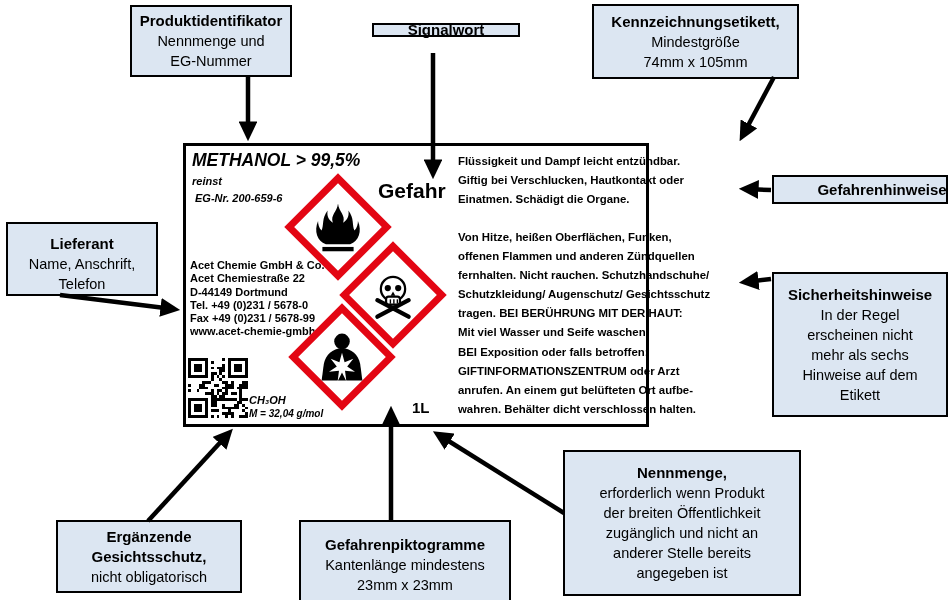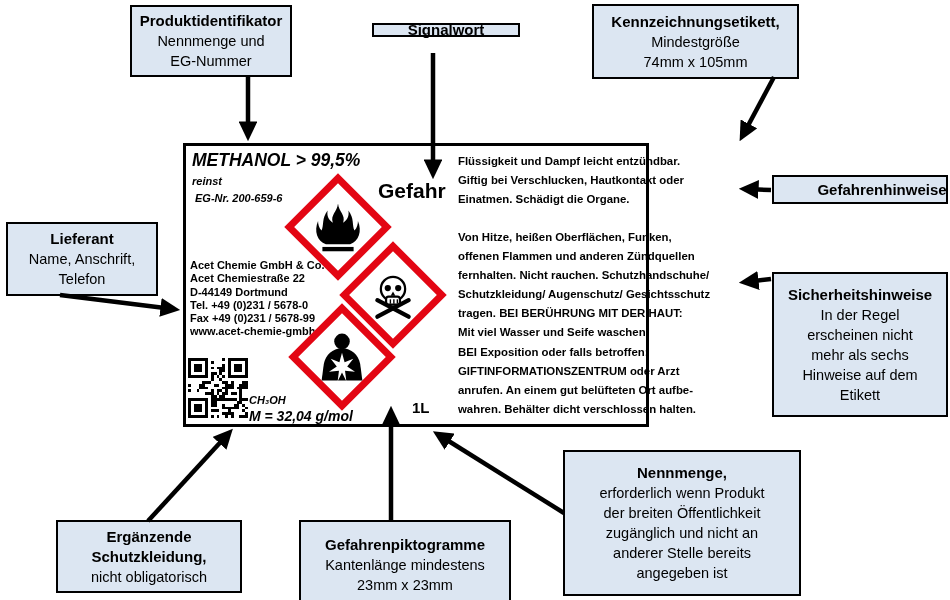--- a/index.html
+++ b/index.html
@@ -11,37 +11,37 @@
            display:flex;flex-direction:column;align-items:center;justify-content:center;
            text-align:center;}
   .c-title{font-weight:bold;font-size:15px;line-height:20px;white-space:pre-line;}
   .c-body{font-size:14.5px;line-height:20px;white-space:pre-line;}
 
   #c-produkt{left:130px;top:5px;width:162px;height:72px;}
   #c-signal{left:372px;top:23px;width:148px;height:14px;}
   #c-kennz{left:592px;top:4px;width:207px;height:75px;}
   #c-gefahr{left:772px;top:175px;width:176px;height:29px;padding-left:44px;}
   #c-sicher{left:772px;top:272px;width:176px;height:145px;}
-  #c-liefer{left:6px;top:222px;width:152px;height:74px;}
+  #c-liefer{left:6px;top:222px;width:152px;height:74px;justify-content:flex-end;}
   #c-ergaenz{left:56px;top:520px;width:186px;height:73px;}
   #c-pikto{left:299px;top:520px;width:212px;height:89px;}
   #c-nenn{left:563px;top:450px;width:238px;height:146px;}
 
   
   .ghs-label{position:absolute;left:183px;top:143px;width:466px;height:284px;
              background:#fff;border:3px solid #000;box-sizing:border-box;}
   .ghs-label>*{position:absolute;}
   .lbl-product{left:6px;top:4px;font-size:17.5px;font-weight:bold;font-style:italic;}
   .lbl-reinst{left:6px;top:29px;font-size:11px;font-weight:bold;font-style:italic;}
   .lbl-eg{left:9px;top:46px;font-size:11px;font-weight:bold;font-style:italic;}
   .lbl-signal{left:192px;top:33px;font-size:21px;font-weight:bold;}
   .lbl-supplier{left:4px;top:113px;font-size:11px;font-weight:bold;line-height:13.3px;white-space:pre-line;}
   .lbl-qr{left:2px;top:212px;width:60px;height:60px;}
   .lbl-formula{left:63px;top:248px;font-size:11px;font-weight:bold;font-style:italic;}
-  .lbl-molar{left:63px;top:262px;font-size:14px;font-weight:bold;font-style:italic;}
+  .lbl-molar{left:63px;top:262px;font-size:10px;font-weight:bold;font-style:italic;}
   .lbl-qty{left:226px;top:253px;font-size:15px;font-weight:bold;}
   .lbl-text{font-size:11.4px;font-weight:bold;line-height:19px;white-space:pre-line;width:280px;}
   .lbl-hazard{left:272px;top:6px;}
   .lbl-safety1{left:272px;top:82px;}
   .lbl-safety2{left:272px;top:197px;}
 
   
   .diamond{position:absolute;width:76px;height:76px;box-sizing:border-box;
            border:7px solid #e30613;background:#fff;transform:rotate(45deg);
            display:flex;align-items:center;justify-content:center;}
@@ -89,21 +89,21 @@
   </div>
 
   <div class="callout" id="c-liefer">
     <div class="c-title">Lieferant</div>
     <div class="c-body">Name, Anschrift,
 Telefon</div>
   </div>
 
   <div class="callout" id="c-ergaenz">
     <div class="c-title">Ergänzende
-Schutzkleidung,</div>
+Gesichtsschutz,</div>
     <div class="c-body">nicht obligatorisch</div>
   </div>
 
   <div class="callout" id="c-pikto">
     <div class="c-title">Gefahrenpiktogramme</div>
     <div class="c-body">Kantenlänge mindestens
 23mm x 23mm</div>
   </div>
 
   <div class="callout" id="c-nenn">

